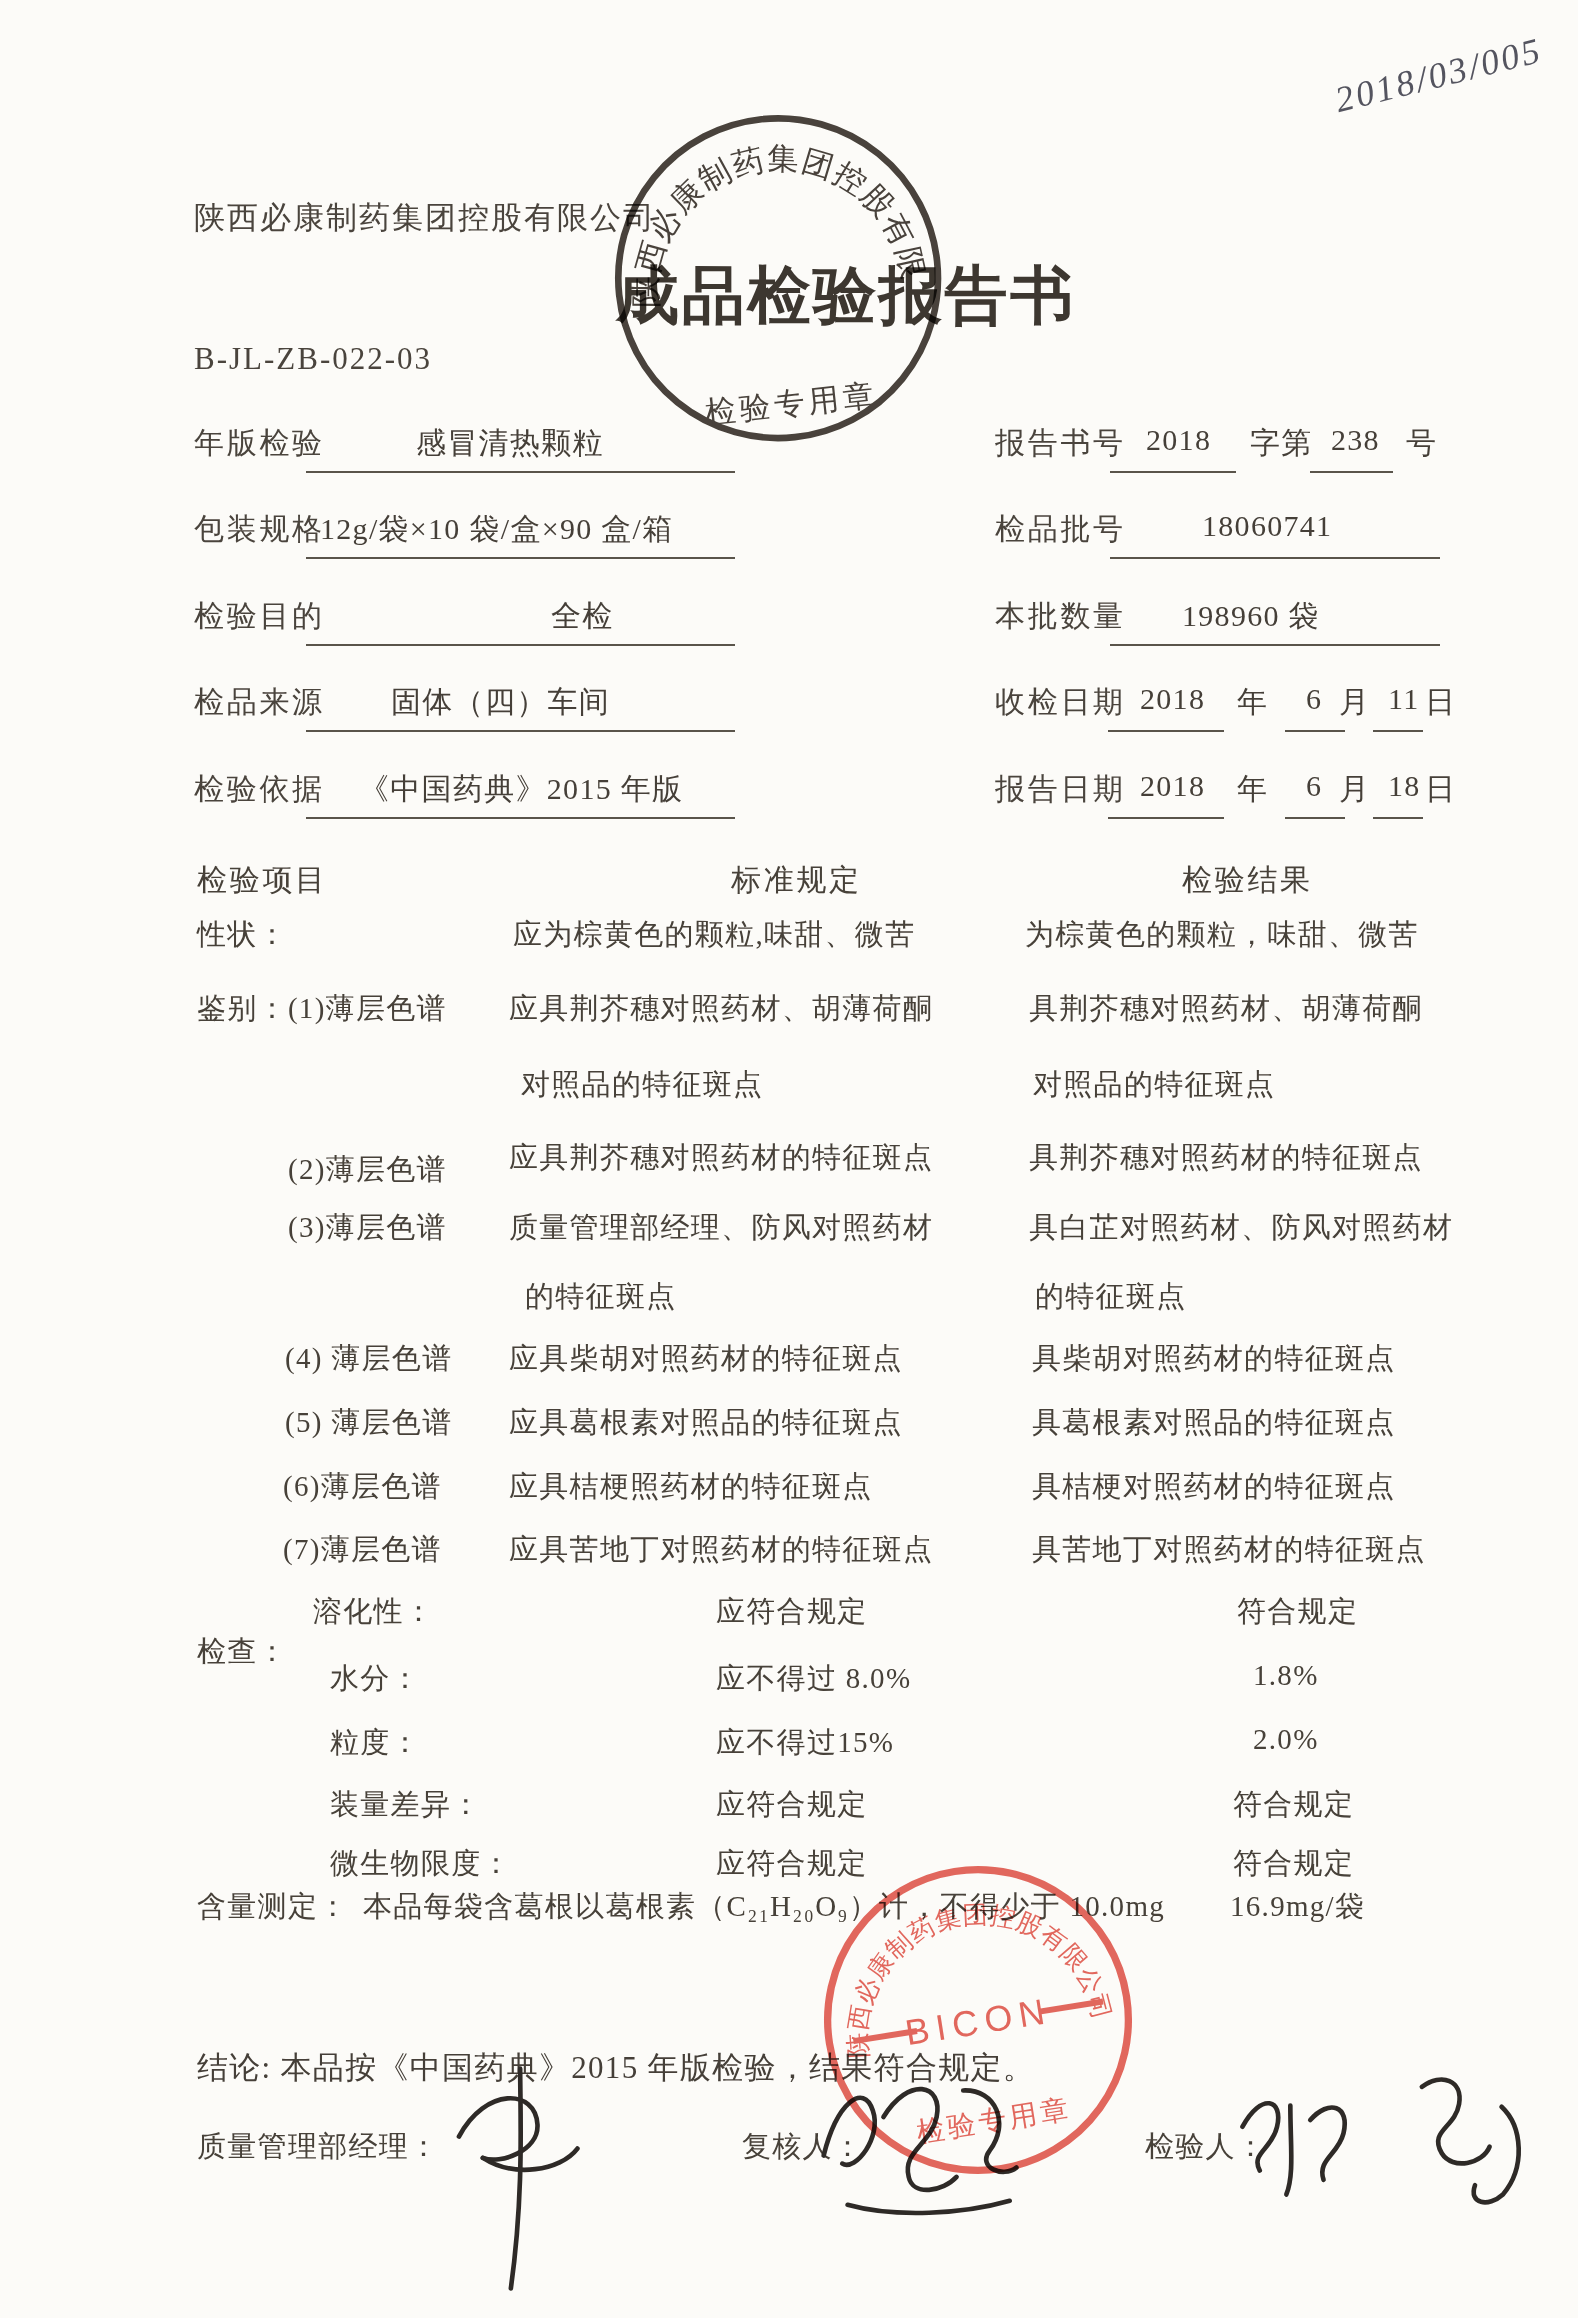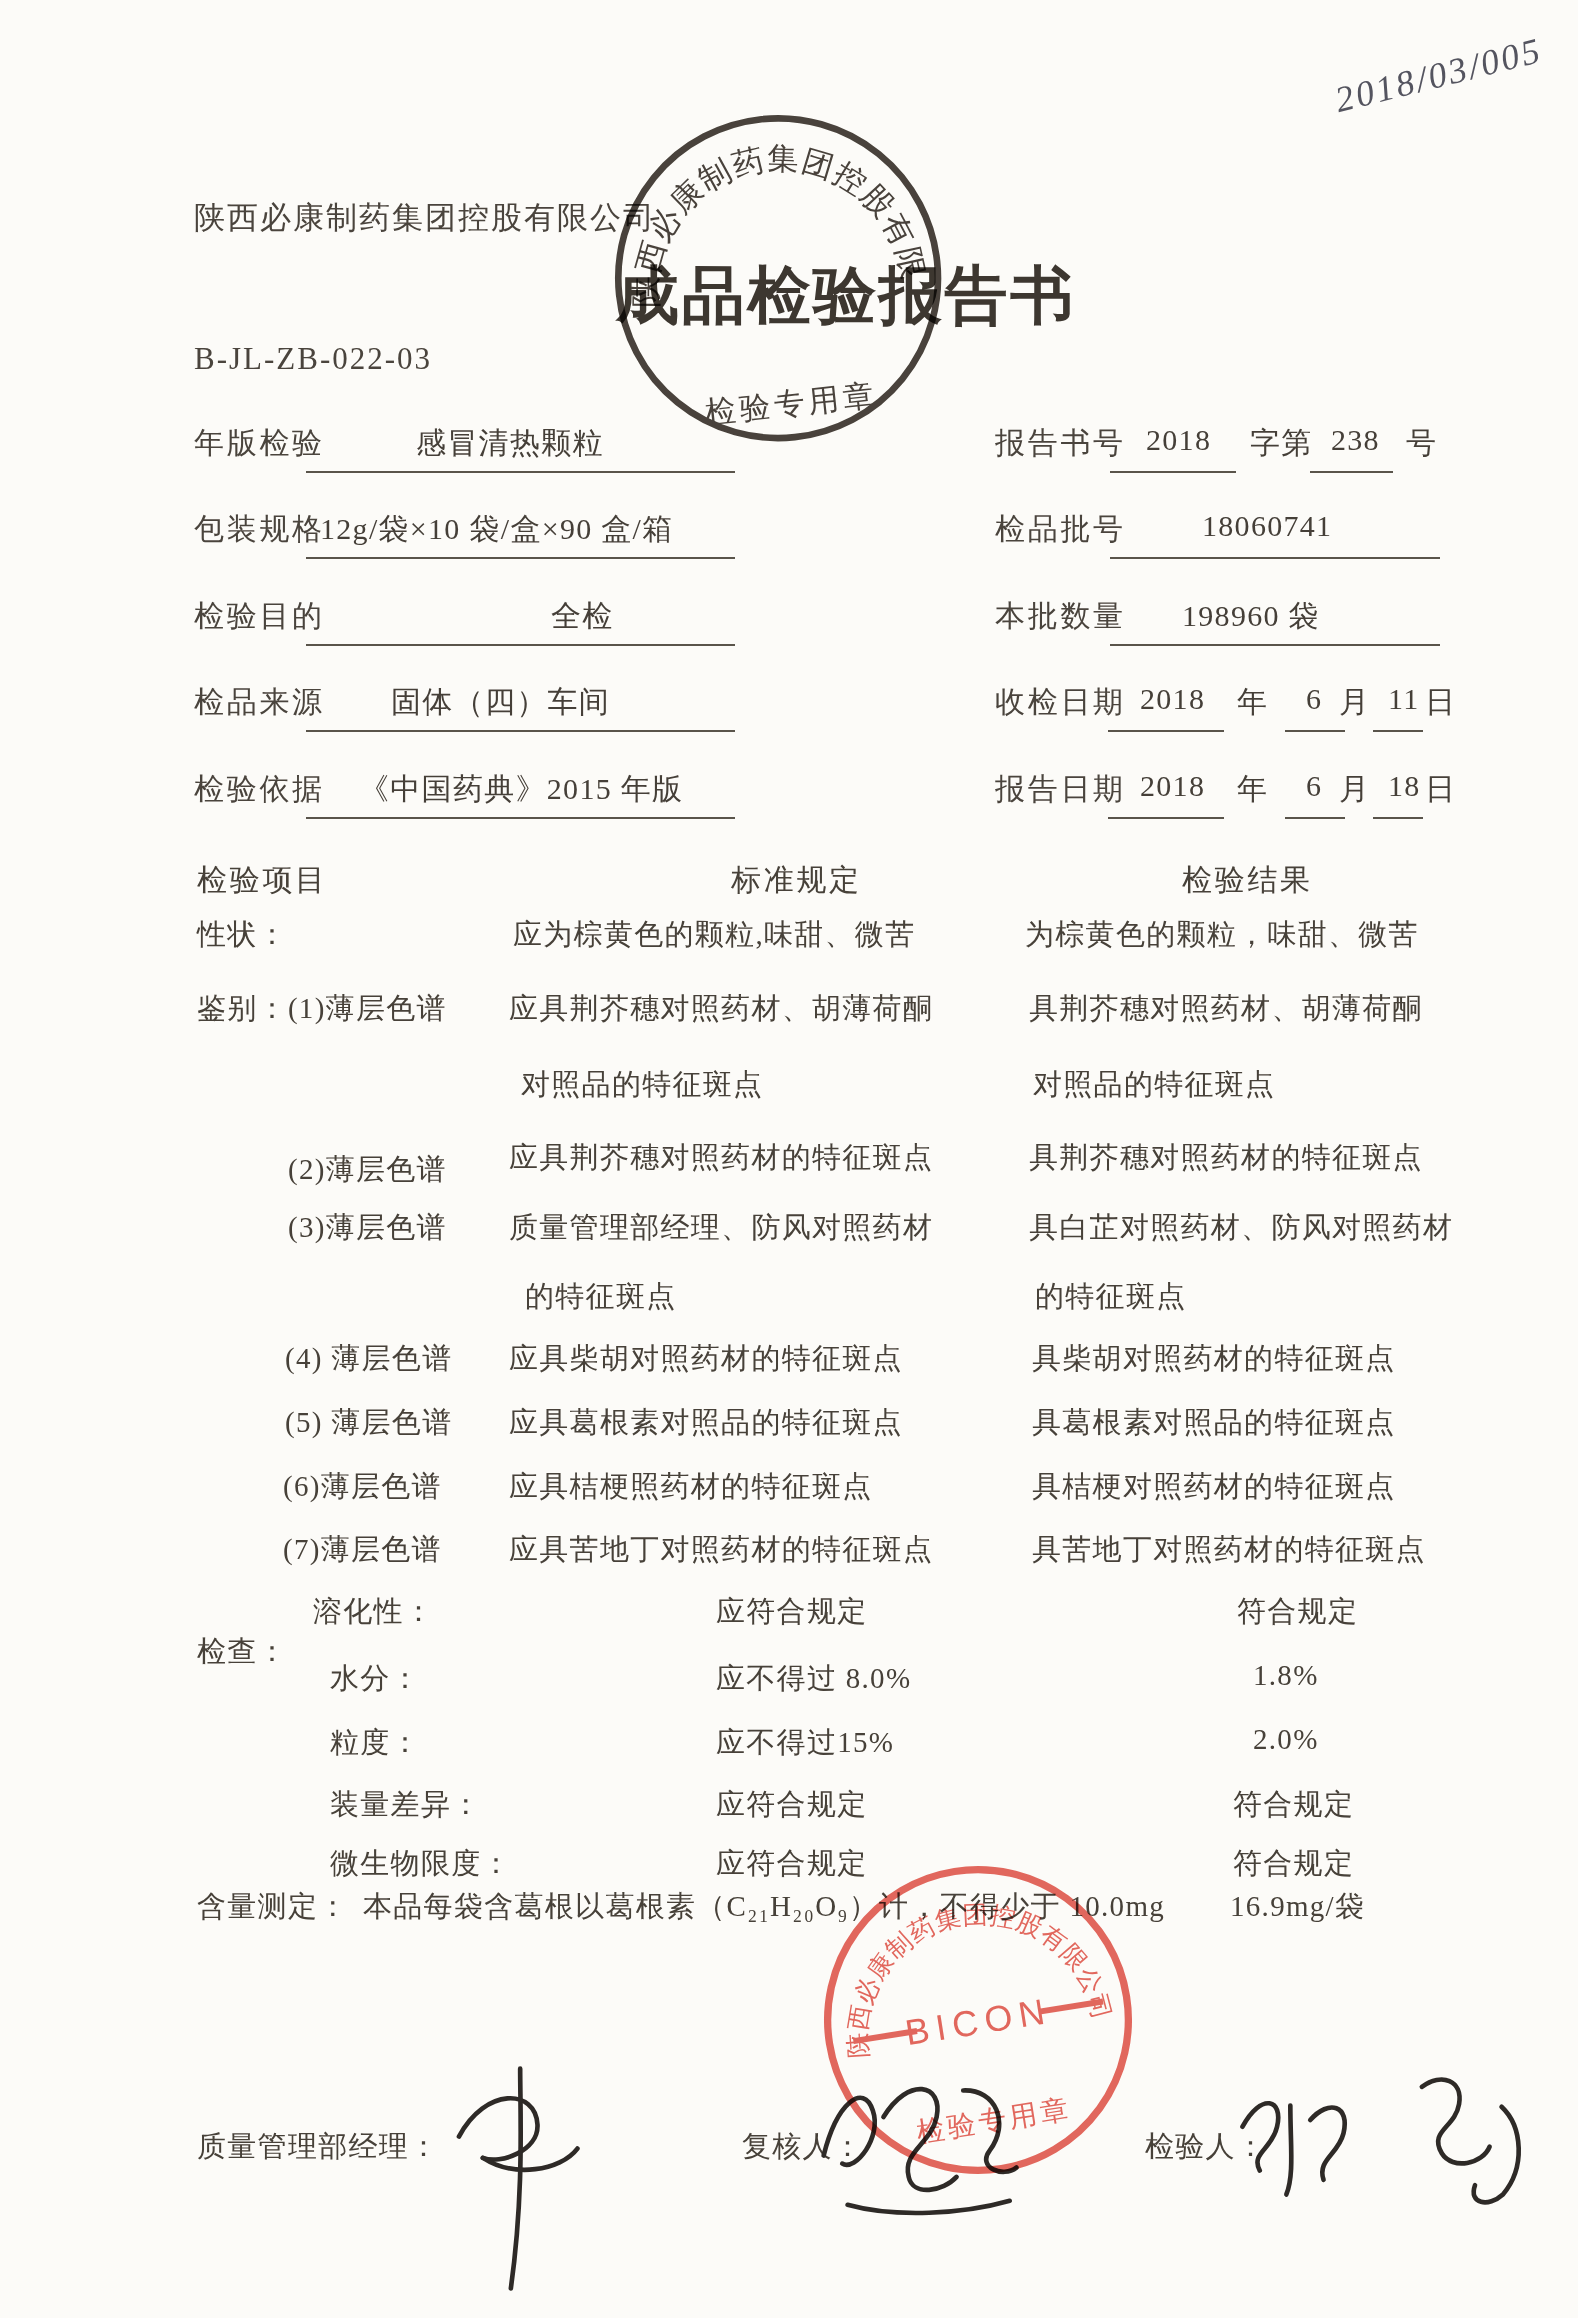--- a/index.html
+++ b/index.html
@@ -161,20 +161,21 @@
   <div class="abs cell" style="left:1233px;top:1785px;">符合规定</div>
 
   <div class="abs cell" style="left:330px;top:1844px;">微生物限度：</div>
   <div class="abs cell" style="left:716px;top:1844px;">应符合规定</div>
   <div class="abs cell" style="left:1233px;top:1844px;">符合规定</div>
 
   <div class="abs cell" style="left:197px;top:1887px;">含量测定：</div>
   <div class="abs cell" style="left:363px;top:1887px;">本品每袋含葛根以葛根素（C₂₁H₂₀O₉）计，不得少于 10.0mg</div>
   <div class="abs cell" style="left:1230px;top:1887px;">16.9mg/袋</div>
 
+  <div class="abs conc" style="left:197px;top:2047px;">结论: 本品按《中国药典》2015 年版检验，结果符合规定。</div>
 
   <div class="abs cell" style="left:197px;top:2127px;">质量管理部经理：</div>
   <div class="abs cell" style="left:742px;top:2127px;">复核人：</div>
   <div class="abs cell" style="left:1145px;top:2127px;">检验人：</div>
 
   <svg class="sig" style="left:419px;top:2050px;" width="213" height="253" viewBox="0 0 320 380">
     <path d="M60 130 C 100 55, 175 58, 178 112 C 180 152, 122 172, 96 162"></path>
     <path d="M96 162 C 142 192, 212 182, 238 148"></path>
     <path d="M152 28 C 152 95, 158 215, 138 358"></path>
   </svg>

